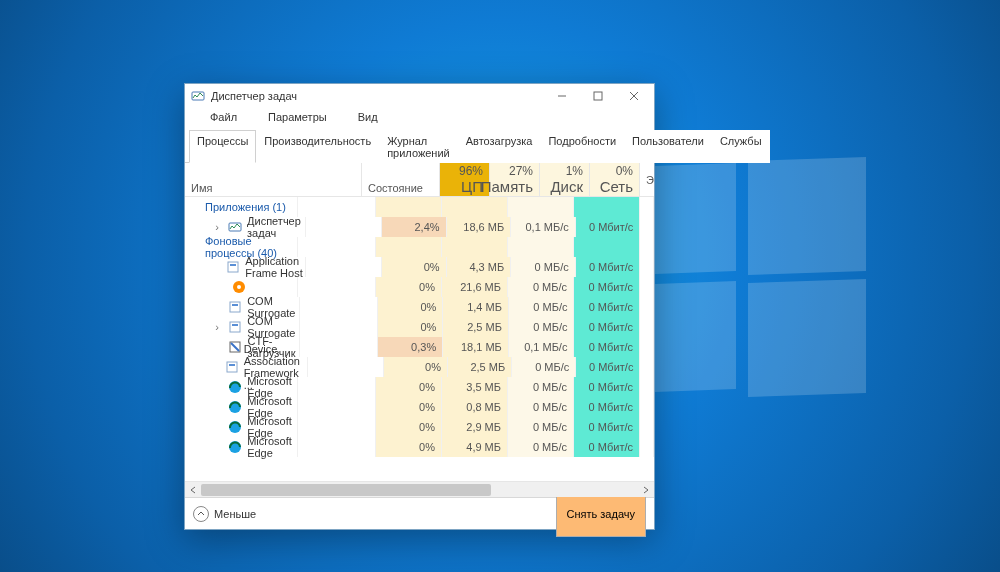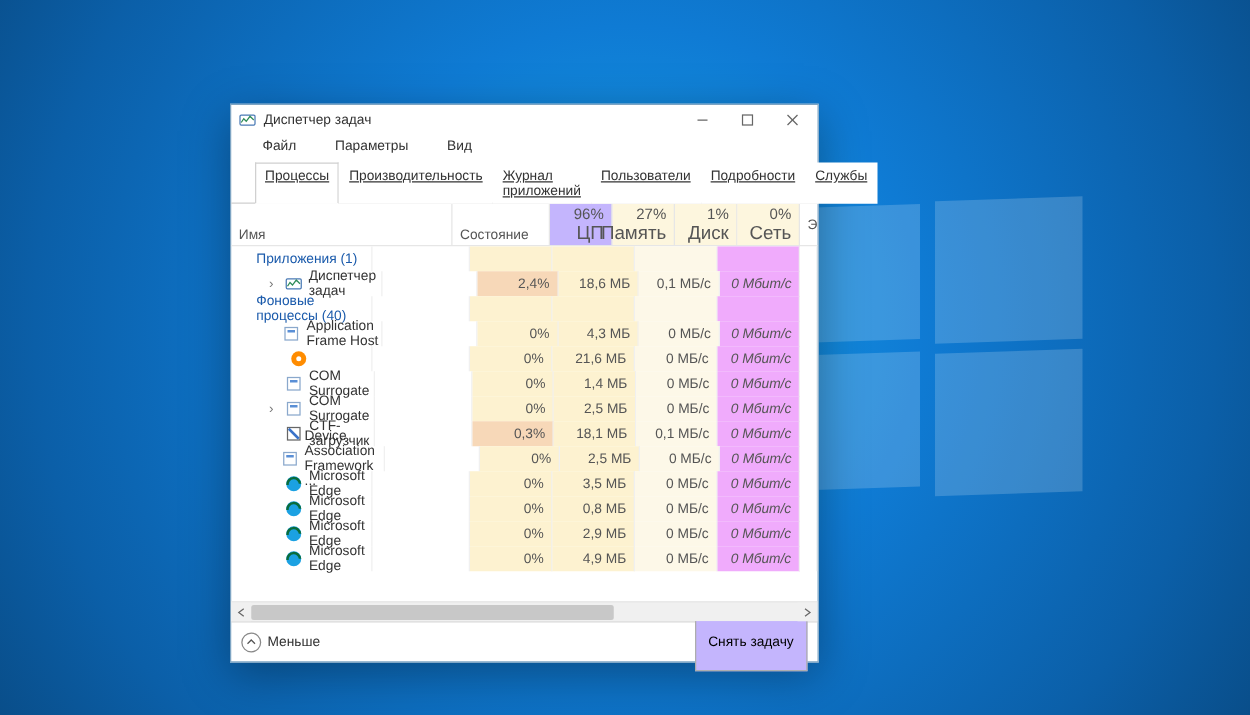--- a/index.html
+++ b/index.html
@@ -25,63 +25,63 @@
   .titlebar { display: flex; align-items: center; height: 23px; padding: 0 2px 0 6px; }
   .titlebar .ticon { width: 14px; height: 14px; margin-right: 6px; }
   .titlebar .ttitle { color: #333; font-size: 11px; }
   .titlebar .spacer { flex: 1; }
   .winbtn { width: 36px; height: 22px; display: flex; align-items: center; justify-content: center; color: #555; }
   .winbtn svg { stroke: #666; }
 
   .menubar { display: flex; gap: 10px; padding: 2px 8px 4px 8px; color: #333; font-size: 11px; }
   .menubar span { padding: 2px 4px; margin-left: 13px; }
 
-  .tabs { display: flex; border-bottom: 1px solid #d0d0d0; padding-left: 19px; font-size: 11px; color: #333; text-decoration: underline; }
+  .tabs { display: flex; border-bottom: 1px solid #d0d0d0; padding-left: 4px; font-size: 11px; color: #333; }
   .tabs .tab { padding: 4px 7px; border: 1px solid transparent; border-bottom: none; position: relative; top: 1px; background: #fff; }
   .tabs .tab.active { border-color: #d0d0d0; border-bottom: 1px solid #fff; }
 
   .header-row { display: flex; border-bottom: 1px solid #e6e6e6; height: 34px; }
   .hcol { border-right: 1px solid #e6e6e6; display: flex; flex-direction: column; justify-content: center; padding: 2px 6px; color: #555; font-size: 11px; }
   .hcol.name { flex: 1; flex-direction: row; align-items: flex-end; justify-content: flex-start; }
   .hcol.status { width: 78px; align-items: flex-start; justify-content: flex-end; }
   .hcol.num { width: 50px; align-items: flex-end; text-align: right; }
   .hcol.num .pct { font-size: 12px; }
   .hcol.num .lbl { font-size: 15px; }
-  .hcol.cpu { background: #c4b5fd; }
+  .hcol.cpu { background: #eab308; }
   .hcol.mem, .hcol.disk, .hcol.net { background: #fdf6de; }
   .hcol.extra { width: 14px; border-right: none; }
 
   .body { flex: 1; overflow: hidden; display: flex; flex-direction: column; }
   .rows { flex: 1; overflow: hidden; }
   .row { display: flex; height: 20px; align-items: stretch; font-size: 11px; color: #333; }
   .row .cell { border-right: 1px solid #f0f0f0; display: flex; align-items: center; }
   .row .nm { flex: 1; padding-left: 6px; gap: 5px; }
   .row .st { width: 78px; }
   .row .v { width: 66px; justify-content: flex-end; padding-right: 6px; color: #555; }
   .row .v.cpu { background: #fdf2d0; }
   .row .v.mem { background: #fdf2d0; }
   .row .v.disk { background: #fdf8e8; }
-  .row .v.net { background: #f0abfc; font-style: italic; }
+  .row .v.net { background: #5eead4; }
   .row .v.cpu.hot { background: #f7d8b8; }
   .row .xt { width: 14px; }
   .row .exp { width: 12px; display: inline-flex; justify-content: center; color: #777; margin-right: 2px; }
   .row .icon { width: 14px; height: 14px; display: inline-flex; align-items: center; justify-content: center; }
   .row.group .nm { color: #1a5aab; padding-left: 20px; }
   .row.indent .nm { padding-left: 28px; }
 
   .hscroll { height: 16px; border-top: 1px solid #e6e6e6; position: relative; background: #f0f0f0; }
   .hscroll .btn { position: absolute; top: 0; width: 16px; height: 16px; background: #f0f0f0; display:flex; align-items:center; justify-content:center; }
   .hscroll .btn.l { left: 0; } .hscroll .btn.r { right: 0; }
   .hscroll .thumb { position: absolute; left: 16px; top: 2px; height: 12px; width: 290px; background: #c8c8c8; border-radius: 2px; }
 
   .footer { height: 32px; border-top: 1px solid #d8d8d8; display: flex; align-items: center; padding: 0 8px; gap: 19px; }
   .footer .less { display: flex; align-items: center; gap: 5px; color: #333; font-size: 11px; }
   .footer .less .circ { width: 16px; height: 16px; border: 1px solid #888; border-radius: 50%; display:flex; align-items:center; justify-content:center; }
   .footer .spacer { flex: 1; }
-  .footer button { font-size: 11px; padding: 16px 10px; border: 1px solid #adadad; background: #c4b5fd; text-align: right; }
+  .footer button { font-size: 11px; padding: 16px 10px; border: 1px solid #adadad; background: #fdba74; text-align: right; }
   svg { display:block; }
 </style>
 </head>
 <body>
 
 <div class="desktop">
   <div class="winlogo">
     <div class="pane p1"></div>
       <div class="pane p2"></div>
       <div class="pane p3"></div>
@@ -119,22 +119,23 @@
     <div class="menubar">
       <span>Файл</span>
       <span>Параметры</span>
       <span>Вид</span>
     </div>
 
     <div class="tabs">
       <div class="tab active">Процессы</div>
       <div class="tab">Производительность</div>
       <div class="tab">Журнал приложений</div>
+      <div class="tab">Автозагрузка</div>
+      <div class="tab">Подробности</div>
       <div class="tab">Пользователи</div>
-      <div class="tab">Подробности</div>
       <div class="tab">Службы</div>
     </div>
 
     <div class="header-row">
       <div class="hcol name">
           <span>Имя</span>
         </div>
       <div class="hcol status">
           <span>Состояние</span>
         </div>

